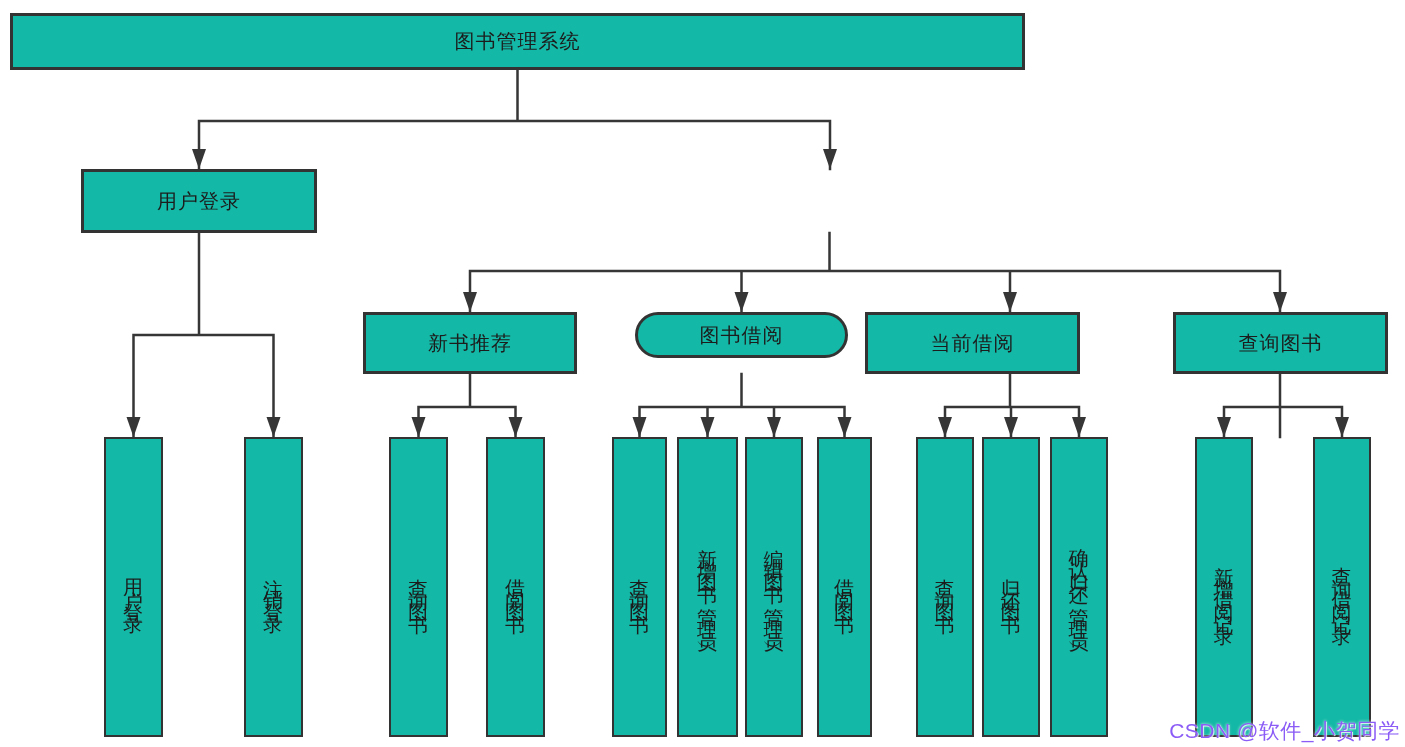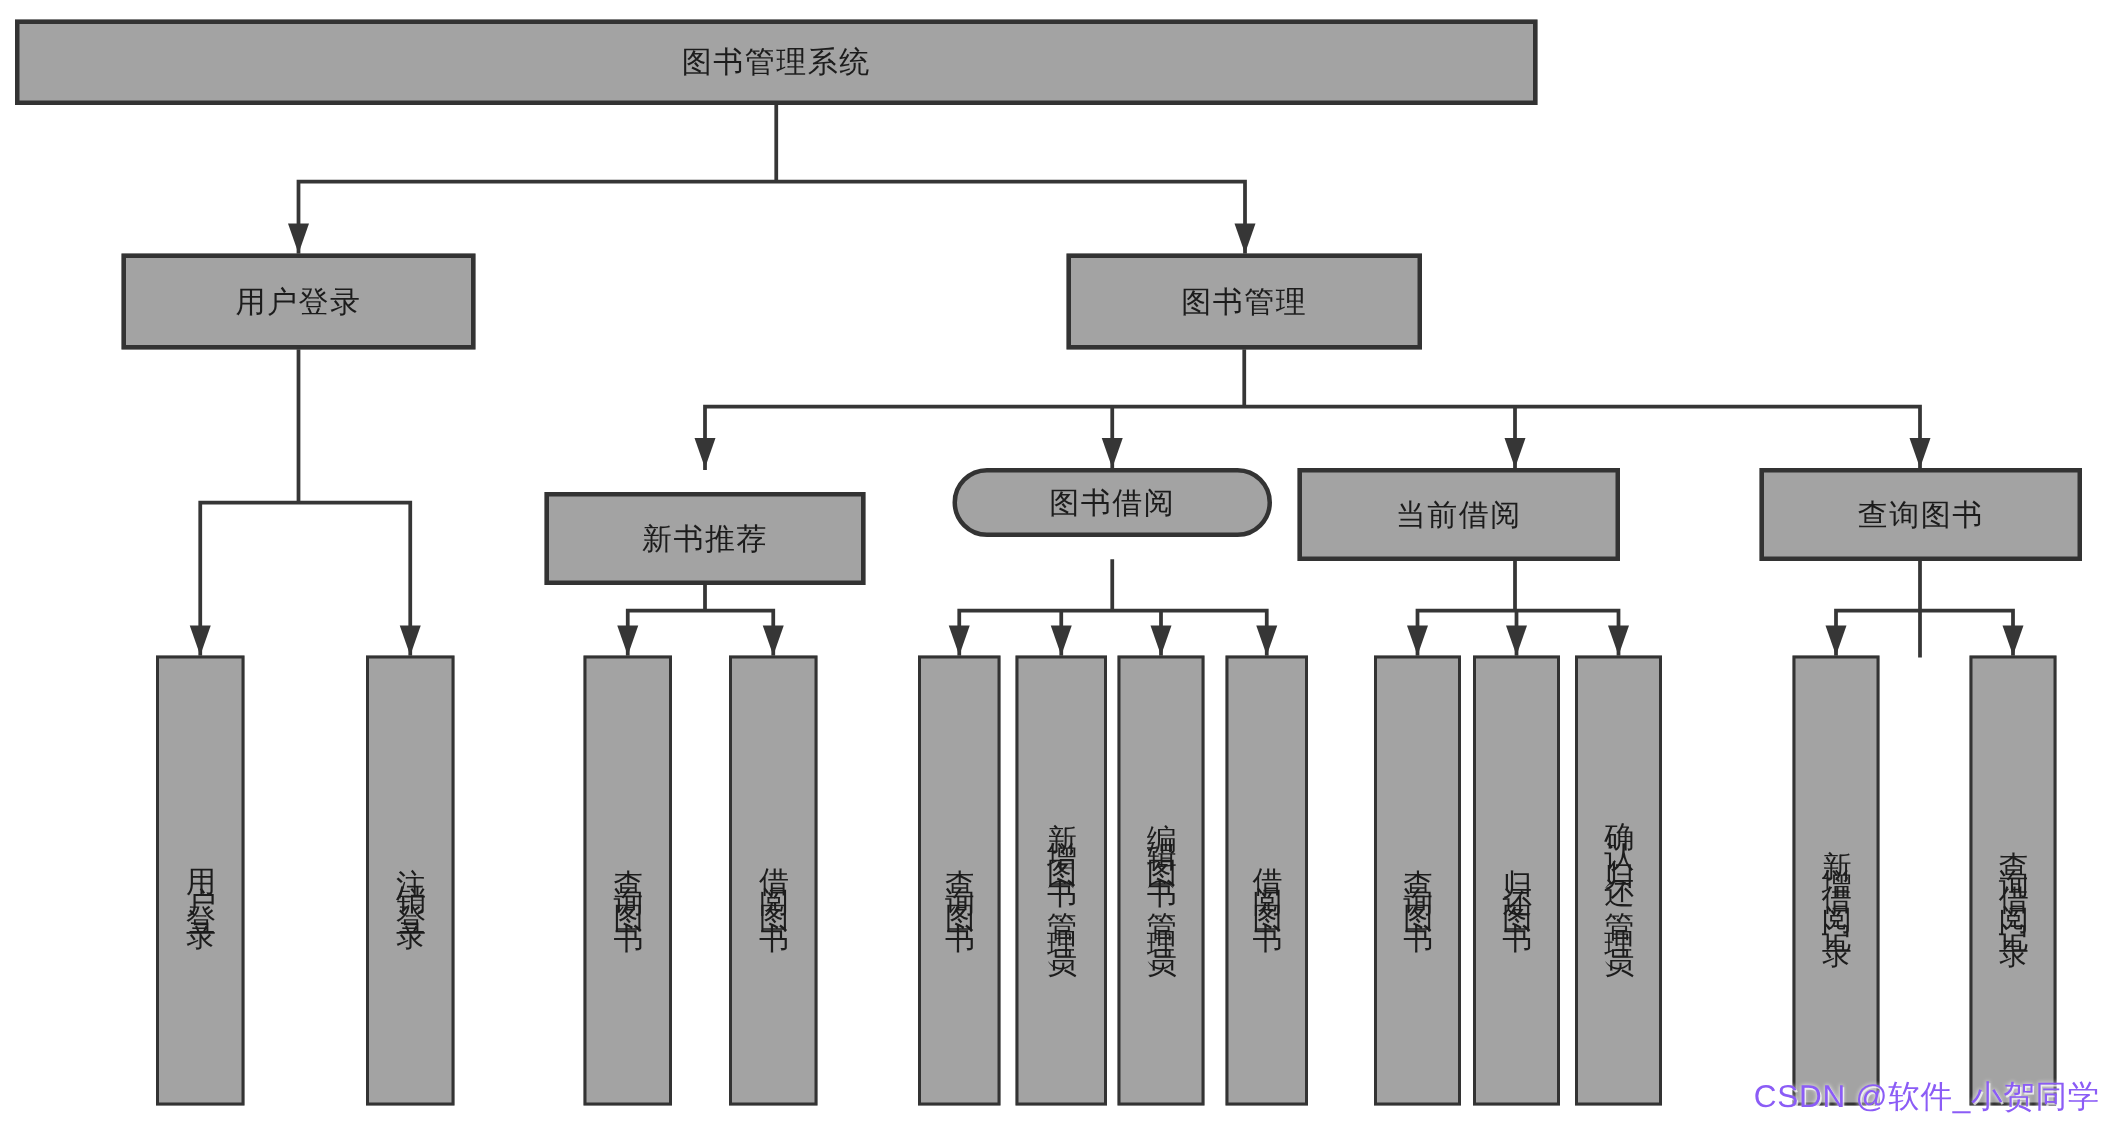--- a/index.html
+++ b/index.html
@@ -12,21 +12,21 @@
     overflow: hidden;
   }
   .wires {
     position: absolute;
     left: 0; top: 0;
     width: 1405px; height: 747px;
     z-index: 1;
   }
   .node {
     position: absolute;
-    background: #a3a3a3;
+    background: #14b8a6;
     border: 3px solid #333333;
     box-sizing: border-box;
     display: flex;
     align-items: center;
     justify-content: center;
     color: #1c1c1c;
     z-index: 2;
   }
   .node.h {
     font-size: 20px;
@@ -43,21 +43,21 @@
     text-orientation: mixed;
     white-space: nowrap;
     font-size: 20px;
     letter-spacing: 12px;
     line-height: 1;
   }
   
   #nd-root  { left: 10px;  top: 13px;  width: 1015px; height: 57px; }
   #nd-l2-0  { left: 81px;  top: 169px; width: 236px;  height: 64px; }
   #nd-l2-1  { left: 711px; top: 169px; width: 237px;  height: 64px; }
-  #nd-l3-0  { left: 363px; top: 312px; width: 214px;  height: 62px; margin-top: 16px; }
+  #nd-l3-0  { left: 363px; top: 312px; width: 214px;  height: 62px; }
   #nd-l3-1  { left: 635px; top: 312px; width: 213px;  height: 46px; border-radius: 23px; }
   #nd-l3-2  { left: 865px; top: 312px; width: 215px;  height: 62px; }
   #nd-l3-3  { left: 1173px;top: 312px; width: 215px;  height: 62px; }
   
   #lf-a0 { left: 104px;  width: 59px; }
   #lf-a1 { left: 244px;  width: 59px; }
   #lf-b0 { left: 389px;  width: 59px; }
   #lf-b1 { left: 486px;  width: 59px; }
   #lf-c0 { left: 612px;  width: 55px; }
   #lf-c1 { left: 677px;  width: 61px; }
@@ -113,21 +113,20 @@
       <polygon points="1004,417 1018,417 1011,437"></polygon>
       <polygon points="1072,417 1086,417 1079,437"></polygon>
       <polygon points="1217,417 1231,417 1224,437"></polygon>
       <polygon points="1335,417 1349,417 1342,437"></polygon>
     </g>
   </svg>
 
   <div class="node h" id="nd-root">图书管理系统</div>
 
   <div class="node h" id="nd-l2-0">用户登录</div>
-  <div class="node h" id="nd-l2-1">图书管理</div>
 
   <div class="node h" id="nd-l3-0">新书推荐</div>
   <div class="node h" id="nd-l3-1">图书借阅</div>
   <div class="node h" id="nd-l3-2">当前借阅</div>
   <div class="node h" id="nd-l3-3">查询图书</div>
 
   <div class="node v" id="lf-a0">
     <span class="vtext">用户登录</span>
   </div>
   <div class="node v" id="lf-a1">

